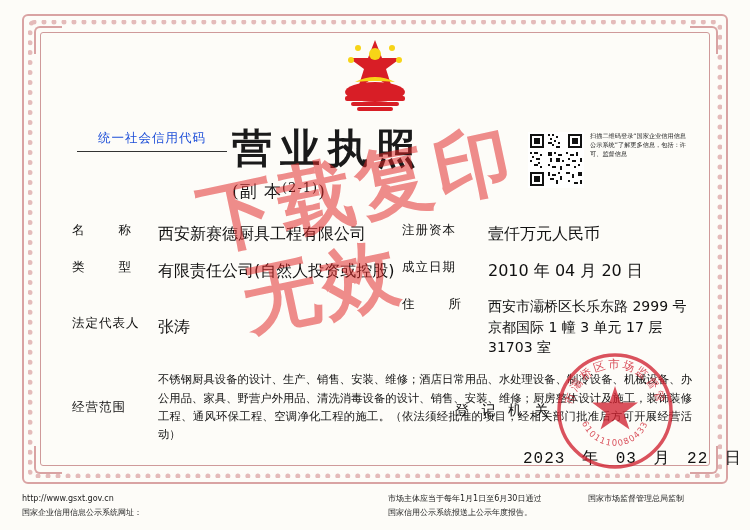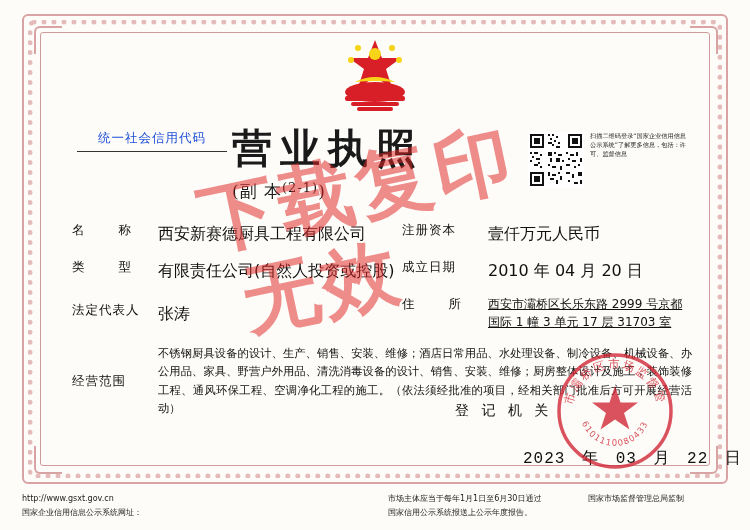--- a/index.html
+++ b/index.html
@@ -171,21 +171,21 @@
     letter-spacing: 3px;
     font-family: "DejaVu Sans", sans-serif;
     white-space: nowrap;
   }
   .lbl.tight { letter-spacing: 1px; }
   .val {
     font-family: "DejaVu Sans", sans-serif;
     font-size: 16px;
     line-height: 1.45;
   }
-  .val.small { font-size: 12px; text-decoration: underline; }
+  .val.small { font-size: 14px; }
 
   .scope-row { display: flex; }
   .scope-text {
     width: 560px;
     font-size: 11.3px;
     line-height: 1.62;
     font-family: "DejaVu Sans", sans-serif;
     text-align: justify;
   }
 

